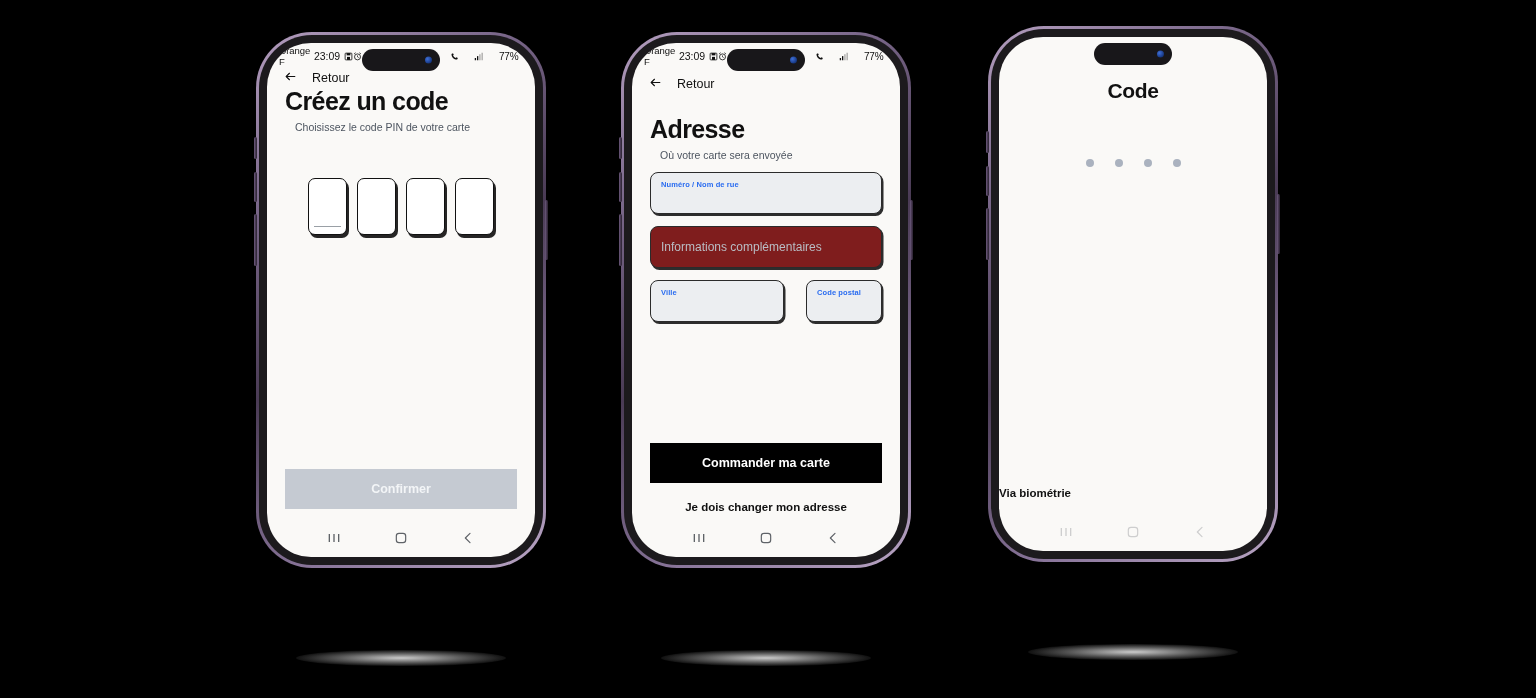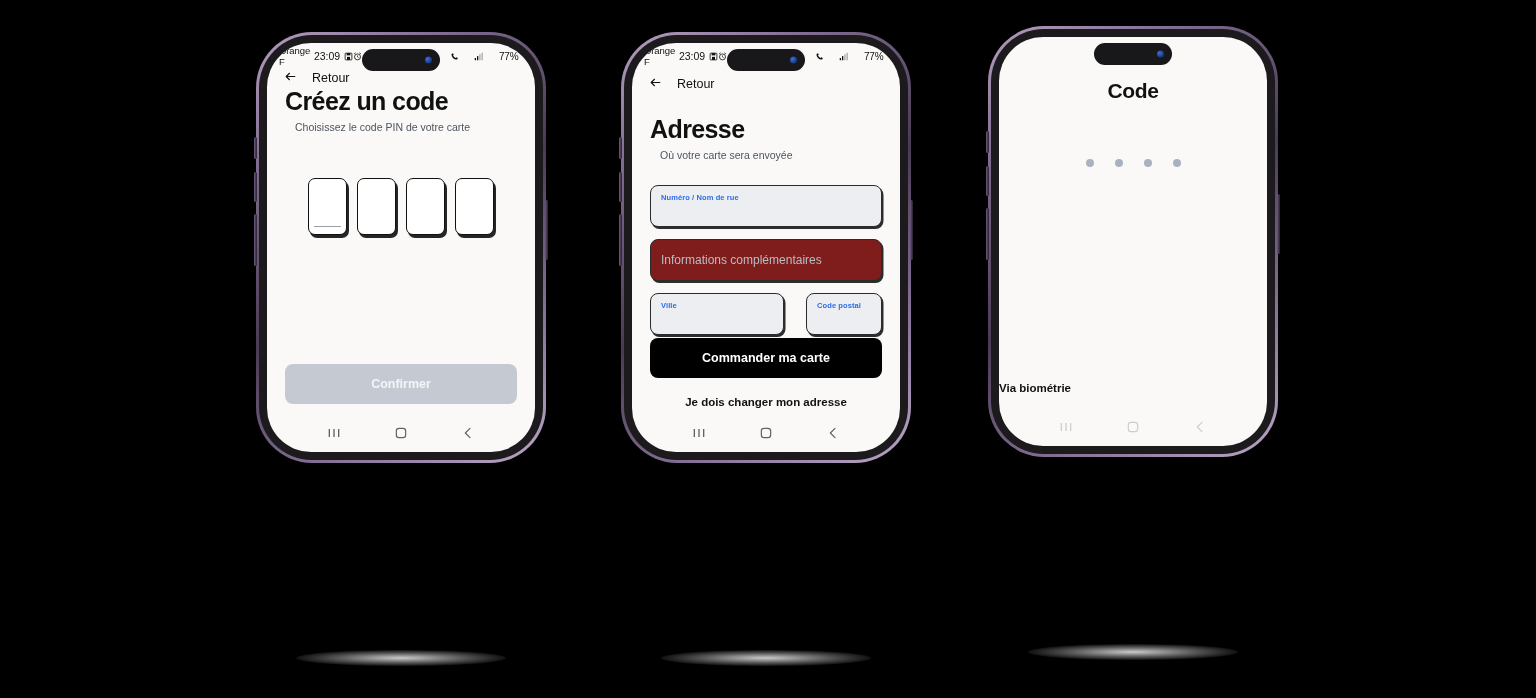--- a/index.html
+++ b/index.html
@@ -18,21 +18,21 @@
 
   .stage {
     position: absolute;
     inset: 0;
   }
 
   
   .phone {
     position: absolute;
     width: 290px;
-    height: 431px;
+    height: 536px;
   }
   .phone-1 { left: 256px; top: 32px; }
   .phone-2 { left: 621px; top: 32px; }
   .phone-3 { left: 988px; top: 26px; }
 
   .frame-outer {
     position: absolute;
     inset: 0;
     border-radius: 56px;
     background: linear-gradient(145deg, #b59fc0 0%, #7d6a8d 22%, #4a3b55 50%, #8a769b 78%, #b9a5c4 100%);
@@ -180,39 +180,39 @@
     left: 5px; right: 5px;
     bottom: 7px;
     height: 1.5px;
     background: #9aa0a6;
   }
 
   
   .btn-primary {
     margin: 0 18px;
     height: 40px;
-    border-radius: 8px;
+    border-radius: 0;
     display: flex;
     align-items: center;
     justify-content: center;
     font-size: 12.5px;
     font-weight: 600;
   }
   .btn-disabled { background: #c5cad2; color: #f3f5f7; }
   .btn-dark { background: #000000; color: #ffffff; }
   .link-text {
     text-align: center;
     font-size: 11.5px;
     color: #111;
     font-weight: 600;
     margin-top: 18px;
   }
 
   
-  .form { padding: 0 18px; margin-top: 24px; }
+  .form { padding: 0 18px; margin-top: 11px; }
   .field {
     border: 1.3px solid #2b2b2b;
     border-radius: 8px;
     background: #eceef1;
     box-shadow: 1.5px 2px 0 rgba(0,0,0,0.82);
     padding: 7px 10px 0;
     box-sizing: border-box;
     height: 42px;
     position: relative;
   }

